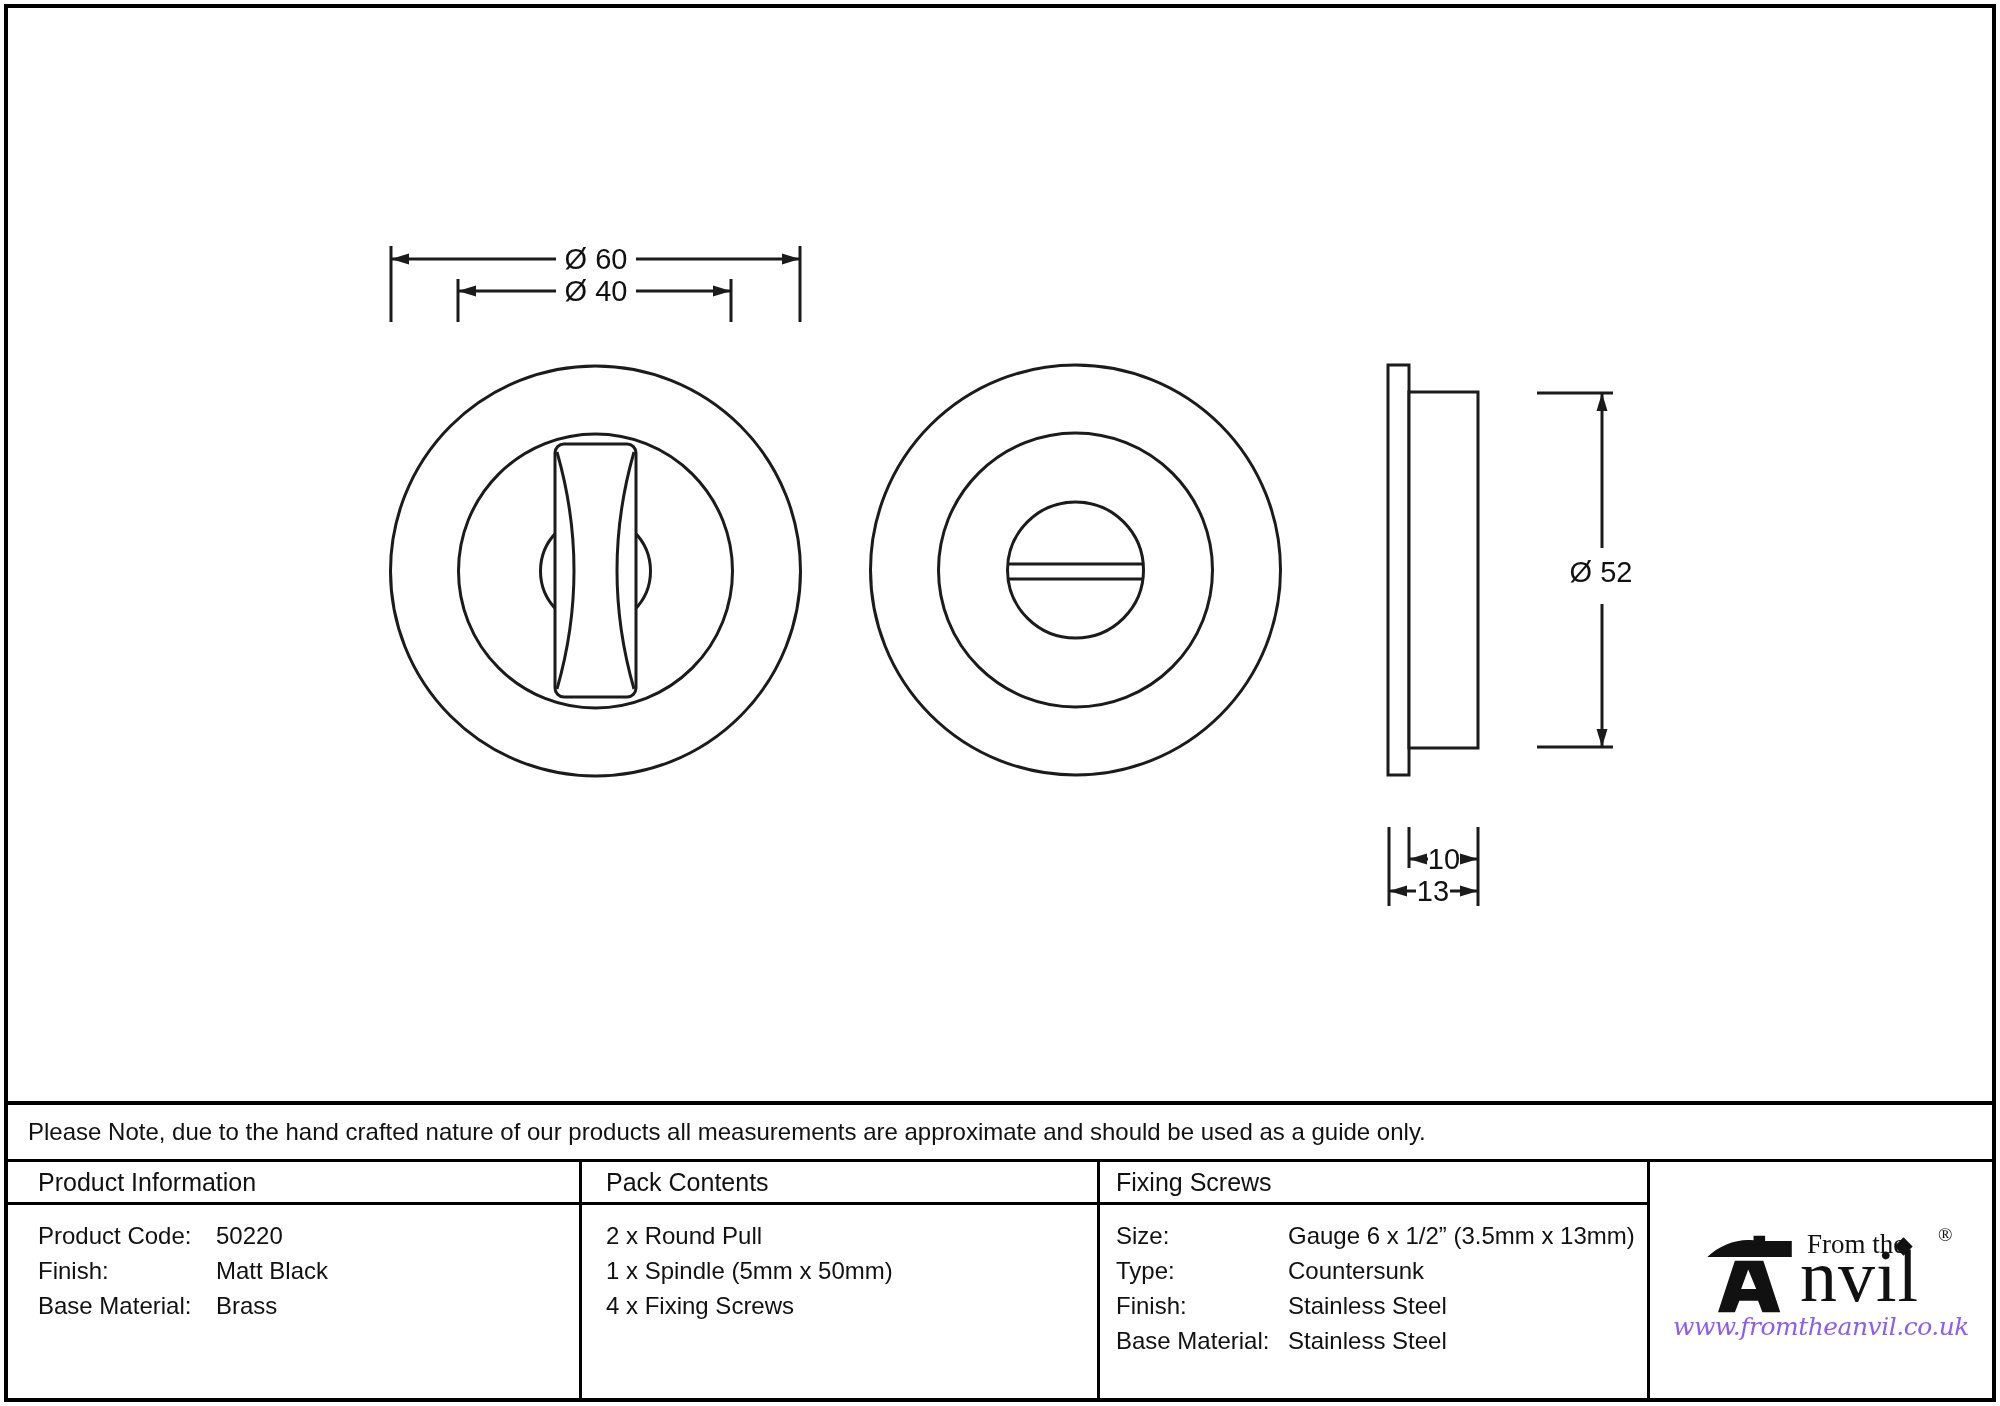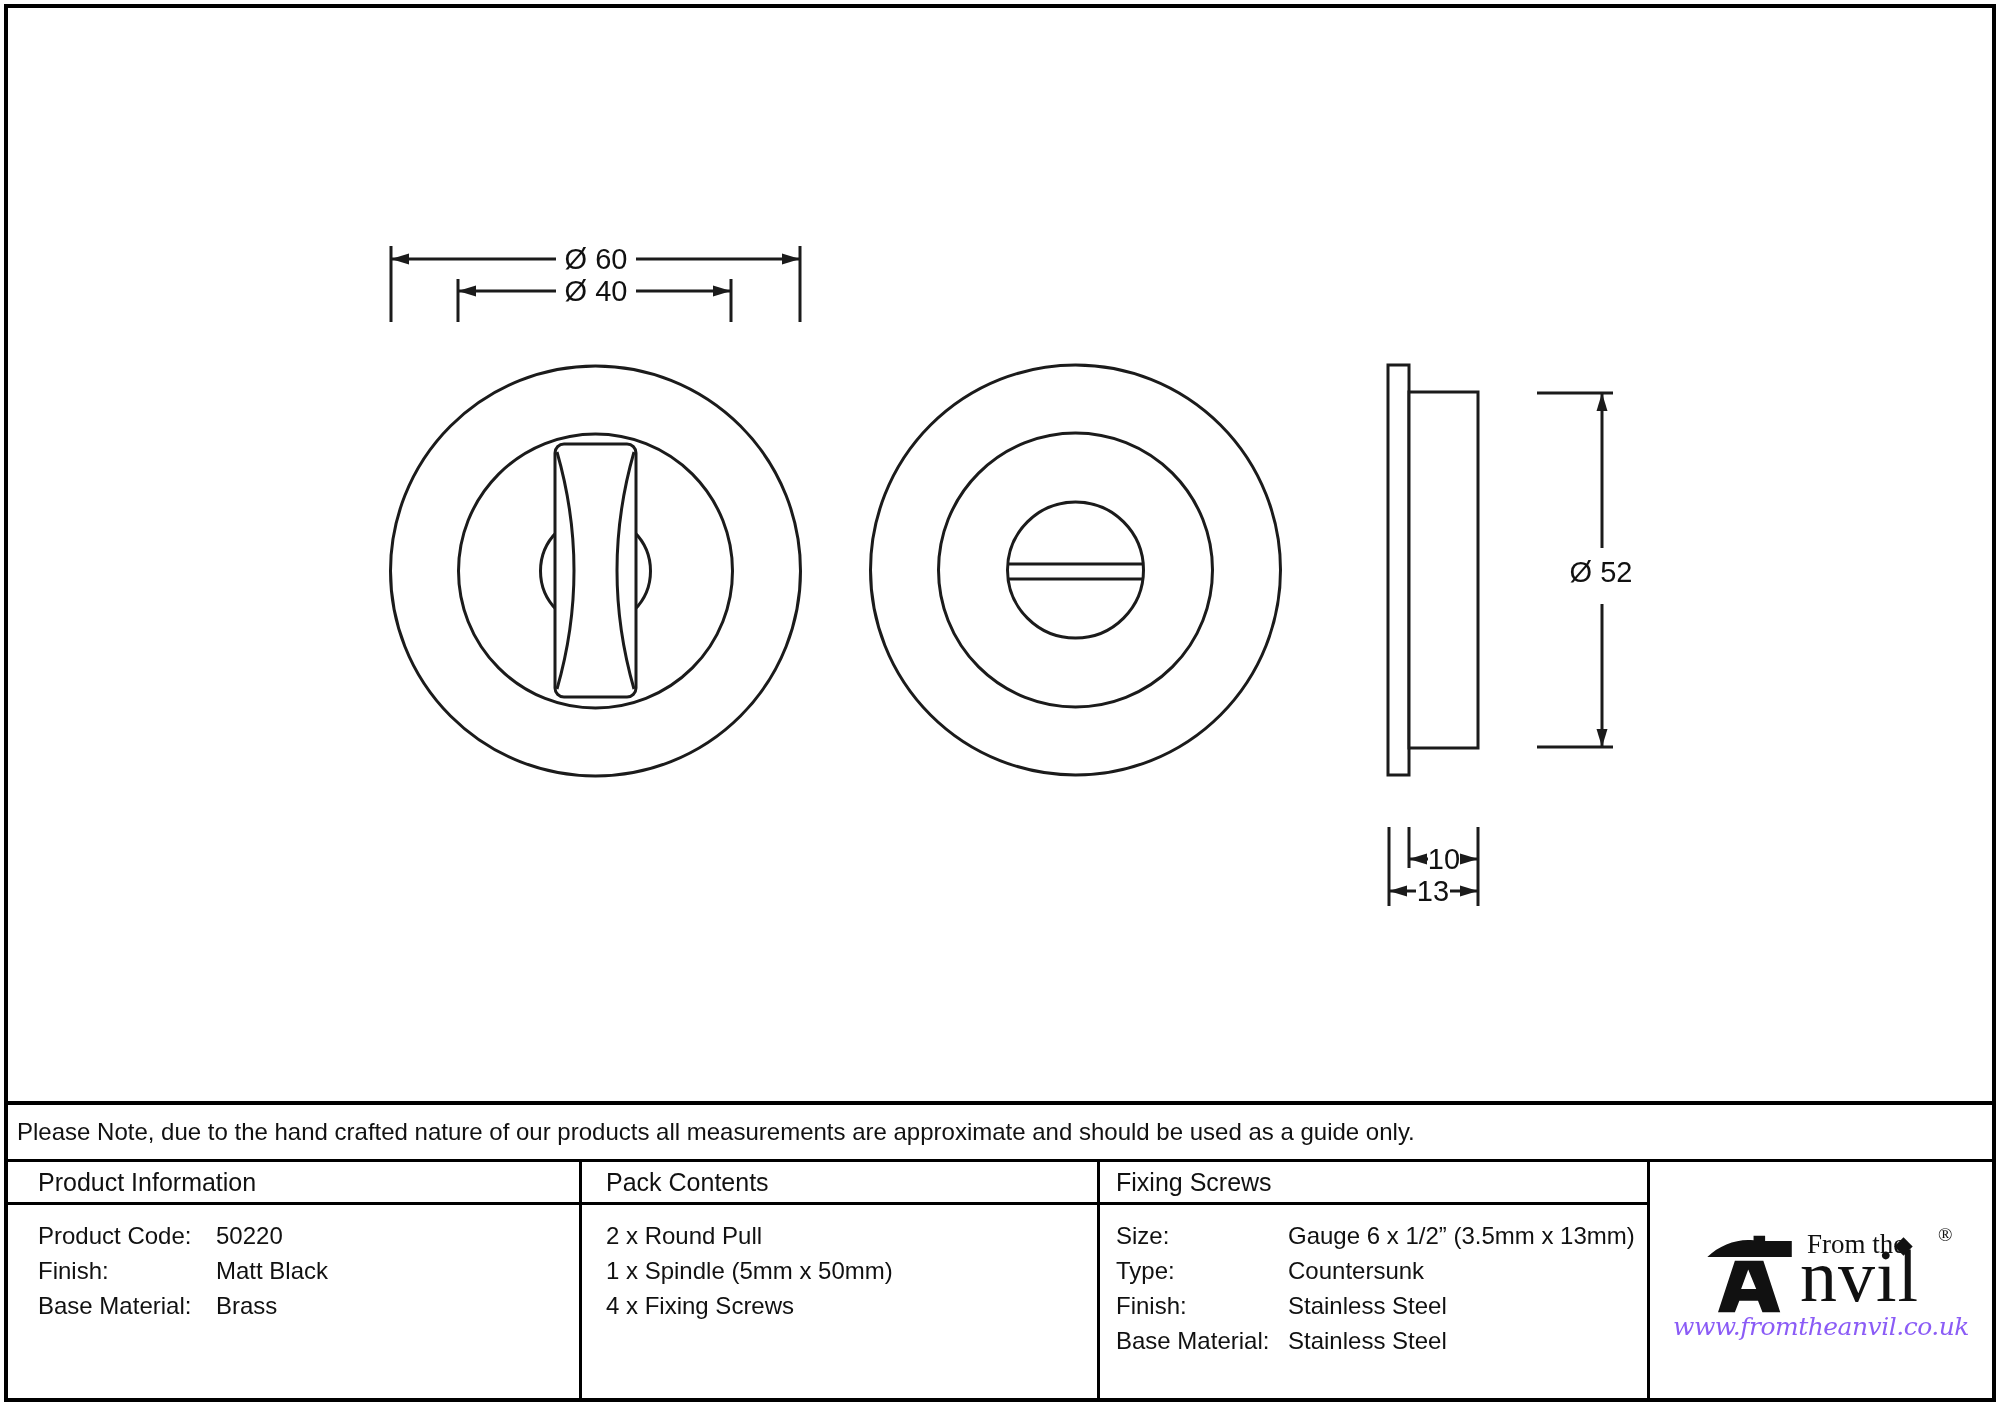--- a/index.html
+++ b/index.html
@@ -19,21 +19,21 @@
   .dimline { stroke:#1b1b1b; stroke-width:3; fill:none; }
   .arrow { fill:#1b1b1b; stroke:none; }
   .dim-text {
     font-family:"Liberation Sans", sans-serif; font-size:29px;
     fill:#111; text-anchor:middle;
   }
   
   .note-row {
     position:absolute; left:8px; right:8px; top:1101px; height:61px;
     box-sizing:border-box; border-top:4px solid #000; border-bottom:3px solid #000;
-    display:flex; align-items:center; padding-left:9px;
+    display:flex; align-items:center; padding-left:20px;
     font-size:24px;
   }
   
   .spec-table {
     position:absolute; left:8px; right:8px; top:1162px; bottom:8px;
     display:flex;
   }
   .col { box-sizing:border-box; }
   .col-divider { border-right:3px solid #000; }
   .col-product { width:574px; }

